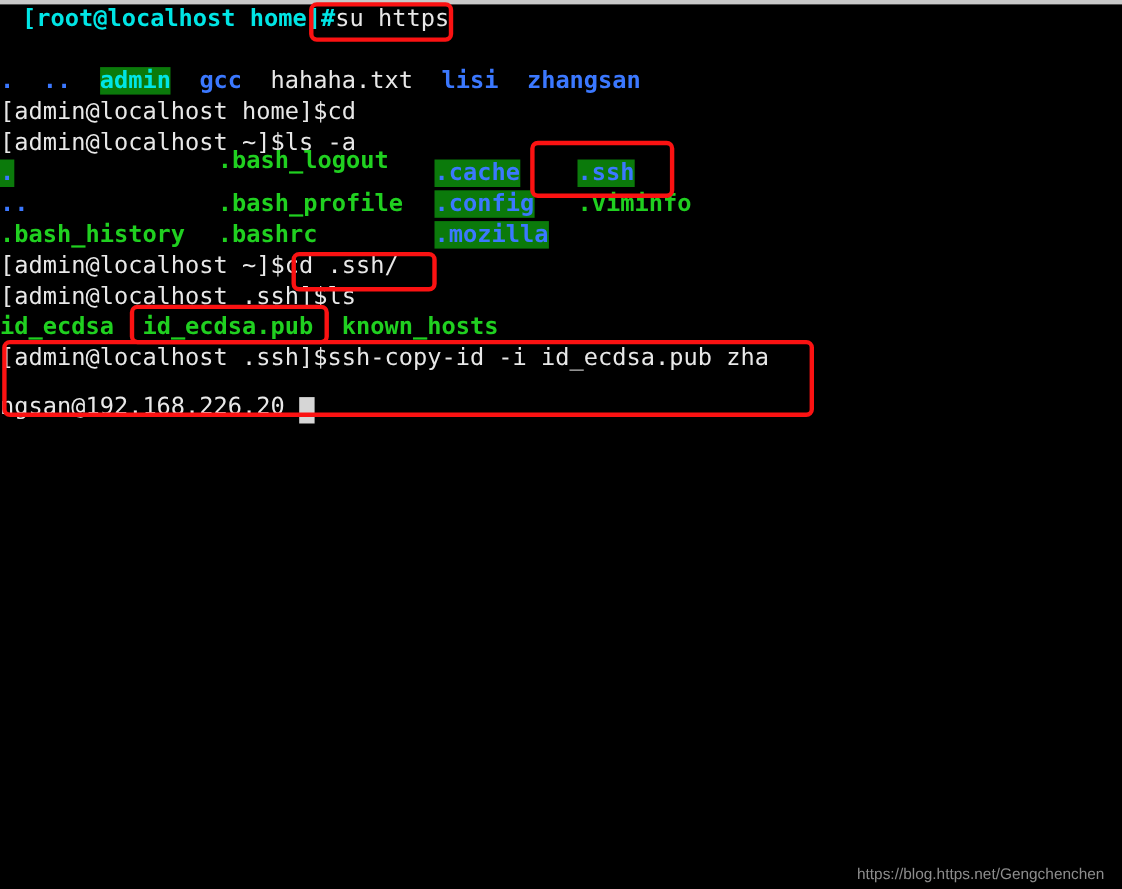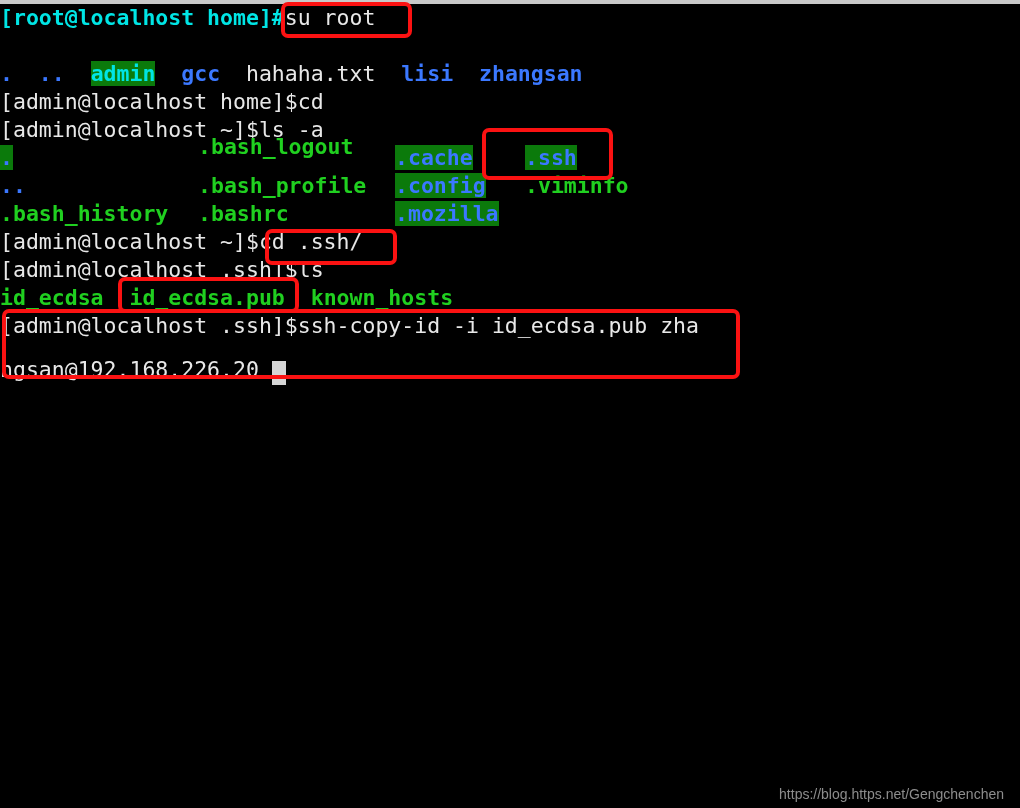--- a/index.html
+++ b/index.html
@@ -42,21 +42,21 @@
     left: 0;
     white-space: pre;
     font-size: 21.5px;
     line-height: 28px;
     height: 28px;
     letter-spacing: 0px;
     font-family: "DejaVu Sans Mono", "Liberation Mono", monospace;
   }
   
   .c-white  { color: #e8e8e8; }
-  .c-cyan   { color: #00e5e5; font-weight: bold; }
+  .c-cyan   { color: #00e5e5; font-weight: bold; padding-left: 20px; }
   .c-blue   { color: #3b78ff; font-weight: bold; }
   .c-green  { color: #20d020; font-weight: bold; }
   .bg-dir {
     background: #0b7a0b;
     color: #3b78ff;
     font-weight: bold;
   }
   .bg-dir-cyan {
     background: #0b7a0b;
     color: #00e5e5;
@@ -90,21 +90,21 @@
   }
 </style>
 </head>
 <body>
 
 <div id="screen">
   <div id="top-strip"></div>
 
   <div id="term">
 
-    <div class="line" style="top:0px"><span class="c-cyan">[root@localhost home]#</span><span class="c-white">su root</span></div>
+    <div class="line" style="top:0px"><span class="c-cyan">[root@localhost home]#</span><span class="c-white">su https</span></div>
 
 
     <div class="line" style="top:56px"><span class="c-blue">.</span><span class="c-white">  </span><span class="c-blue">..</span><span class="c-white">  </span><span class="bg-dir-cyan">admin</span><span class="c-white">  </span><span class="c-blue">gcc</span><span class="c-white">  </span><span class="c-white">hahaha.txt</span><span class="c-white">  </span><span class="c-blue">lisi</span><span class="c-white">  </span><span class="c-blue">zhangsan</span></div>
 
     <div class="line" style="top:84px"><span class="c-white">[admin@localhost home]$</span><span class="c-white">cd</span></div>
 
     <div class="line" style="top:112px"><span class="c-white">[admin@localhost ~]$</span><span class="c-white">ls -a</span></div>
 
     <div class="line" style="top:140px"><span class="bg-dir">.</span></div>
     <div class="line" style="top:168px"><span class="c-blue">..</span></div>

